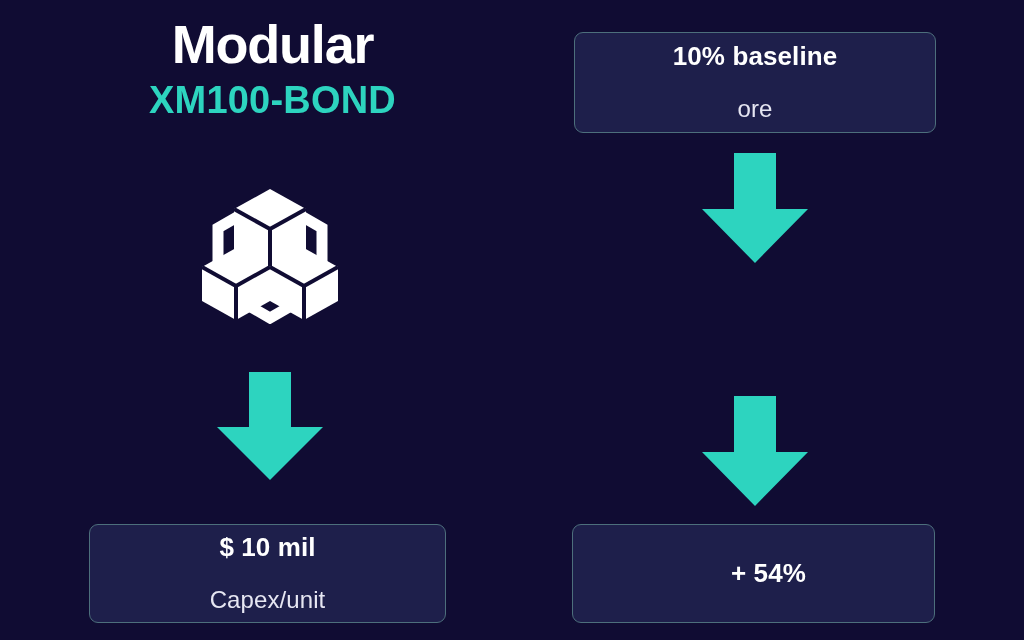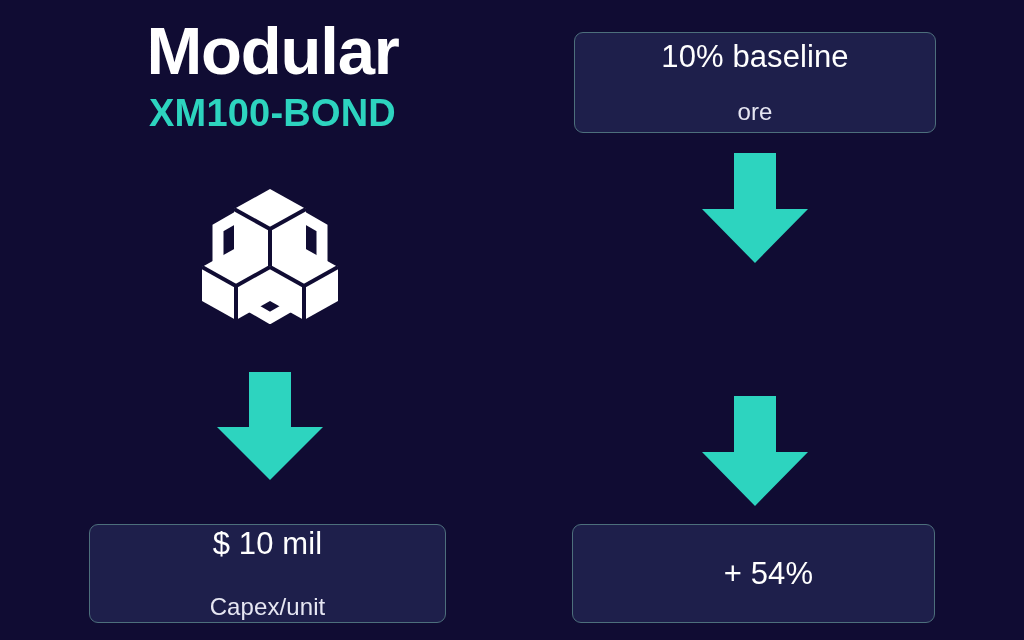--- a/index.html
+++ b/index.html
@@ -24,21 +24,21 @@
 
   
   .title-block {
     position: absolute;
     left: 0px;
     top: 16px;
     width: 545px;
     text-align: center;
   }
   .title-main {
-    font-size: 67px;
+    font-size: 54px;
     font-weight: bold;
     color: #ffffff;
     letter-spacing: -1.2px;
     line-height: 1.05;
     margin: 0;
   }
   .title-sub {
     font-size: 38px;
     font-weight: bold;
     color: #2dd4bf;
@@ -73,36 +73,36 @@
     box-sizing: border-box;
     background: #1e1f4b;
     border: 1px solid #4d6f7c;
     border-radius: 9px;
     display: flex;
     flex-direction: column;
     align-items: center;
     justify-content: center;
   }
   .card-title {
-    font-size: 31px;
-    font-weight: normal;
+    font-size: 26px;
+    font-weight: bold;
     color: #ffffff;
     letter-spacing: 0.1px;
     line-height: 1.2;
   }
   .card-sub {
     font-size: 24px;
     font-weight: normal;
     color: #e6e6f2;
     letter-spacing: 0.1px;
     line-height: 1.3;
     margin-top: 20px;
   }
 
-  .card-capex       { left: 89px;  top: 524px; width: 357px; height: 99px; justify-content: space-between; }
+  .card-capex       { left: 89px;  top: 524px; width: 357px; height: 99px; }
   .card-baseline    { left: 574px; top: 32px;  width: 362px; height: 101px; }
   .card-venture     { left: 560px; top: 274px; width: 361px; height: 101px; }
   .card-yield       { left: 572px; top: 524px; width: 363px; height: 99px; padding-left: 30px; }
 </style>
 </head>
 <body>
 
 <div class="canvas">
 
   <div class="title-block">

